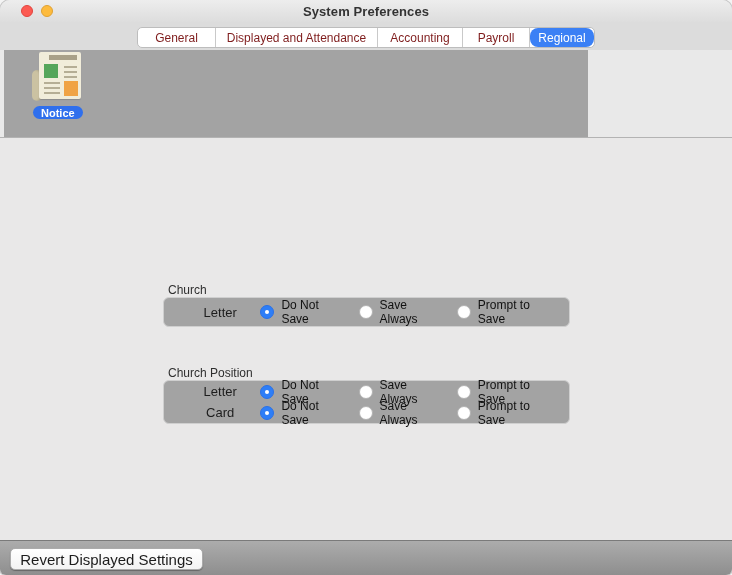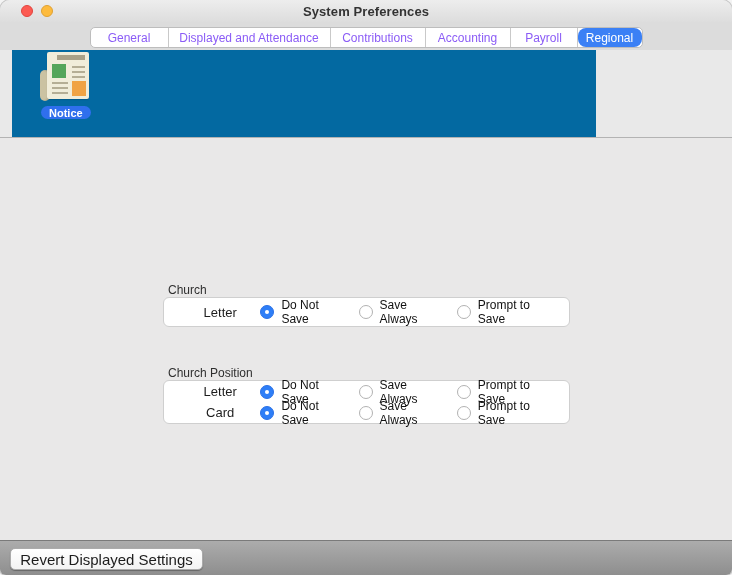--- a/index.html
+++ b/index.html
@@ -23,49 +23,49 @@
   .tabstrip{
     position:absolute;left:0;top:22px;width:732px;height:28px;
     background:#dcdcdc;display:flex;justify-content:center;
   }
   .tabs{
     margin-top:5px;height:21px;display:flex;background:#fff;
     border:1px solid #bdbdbd;border-radius:5px;overflow:hidden;
   }
   .tab{
     display:flex;align-items:center;justify-content:center;
-    font-size:12px;color:#8b5cf6;border-right:1px solid #c9c9c9;
+    font-size:12px;color:#7f1d1d;border-right:1px solid #c9c9c9;
     height:100%;cursor:default;white-space:nowrap;
   }
   .tab:last-child{border-right:none;}
   .t0{width:78px}.t1{width:162px}.t2{width:95px}.t3{width:85px}.t4{width:67px}.t5{width:64px}
   .tab.selected{background:#3b80f5;color:#fff;border-radius:8px;border-right:none;}
   
-  .iconrow{position:absolute;left:12px;top:50px;width:584px;height:87px;background:#0369a1;}
+  .iconrow{position:absolute;left:4px;top:50px;width:584px;height:87px;background:#a3a3a3;}
   .divider{position:absolute;left:0;top:137px;width:732px;height:1px;background:#b3b3b3;}
   .notice-item{position:absolute;left:28px;top:2px;width:54px;height:70px;}
   .paper{position:absolute;left:7px;top:0;width:42px;height:47px;background:#f1edda;border-radius:2px;box-shadow:0 1px 1px rgba(0,0,0,.15);}
   .roll{position:absolute;left:0;top:18px;width:10px;height:31px;background:#cbc2a2;border-radius:5px;box-shadow:inset -2px 0 2px rgba(0,0,0,.12);}
   .hdr{position:absolute;left:17px;top:3px;width:28px;height:5px;background:#a9a188;}
   .gsq{position:absolute;left:12px;top:12px;width:14px;height:14px;background:#55a65a;}
   .osq{position:absolute;left:32px;top:29px;width:14px;height:15px;background:#f0a344;}
   .ln{position:absolute;height:2px;background:#b5ae95;}
   .r1{left:32px;top:14px;width:13px}.r2{left:32px;top:19px;width:13px}.r3{left:32px;top:24px;width:13px}
   .l1{left:12px;top:30px;width:16px}.l2{left:12px;top:35px;width:16px}.l3{left:12px;top:40px;width:16px}
   .notice-pill{
     position:absolute;left:29px;top:56px;height:13px;padding:0 8px;
     background:#2f6fed;border-radius:7px;display:flex;align-items:center;
     color:#fff;font-size:11px;font-weight:bold;
   }
   
   .content{position:absolute;left:0;top:138px;width:732px;height:402px;background:#e9e8e8;}
   .sec-title{position:absolute;font-size:12px;color:#2f2f2f;}
   .st0{left:168px;top:145px}.st1{left:168px;top:228px}
   .box{
-    position:absolute;left:163px;width:407px;background:#ffffff;
+    position:absolute;left:163px;width:407px;background:#a3a3a3;
     border:1px solid #cfcfcf;border-radius:6px;display:flex;flex-direction:column;justify-content:center;padding-left:16px;
   }
   .b0{top:159px;height:30px}.b1{top:242px;height:44px}
   .row{display:flex;align-items:center;height:21px;}
   .row-label{width:84px;text-align:center;font-size:13px;color:#1d1d1d;}
   .opt{display:flex;align-items:center;margin-right:13px;cursor:default;}
   .radio{width:14px;height:14px;border-radius:50%;margin-right:7px;position:relative;flex:none;}
   .radio.off{background:#fff;border:1px solid #b2b2b2;}
   .radio.on{background:#2e7ef7;border:1px solid #2a71e6;}
   .radio.on::after{content:"";position:absolute;left:4px;top:4px;width:4px;height:4px;border-radius:50%;background:#fff;}
@@ -94,21 +94,20 @@
   <div class="titlebar">
     <span class="tl red"></span>
     <span class="tl yellow"></span>
     <span class="title">System Preferences</span>
   </div>
 
   <div class="tabstrip">
     <div class="tabs">
       <div class="tab t0">General</div>
       <div class="tab t1">Displayed and Attendance</div>
-      <div class="tab t2">Contributions</div>
       <div class="tab t3">Accounting</div>
       <div class="tab t4">Payroll</div>
       <div class="tab t5 selected">Regional</div>
     </div>
   </div>
 
   <div class="iconrow">
     <div class="notice-item">
       <span class="roll"></span>
       <span class="paper"></span>

